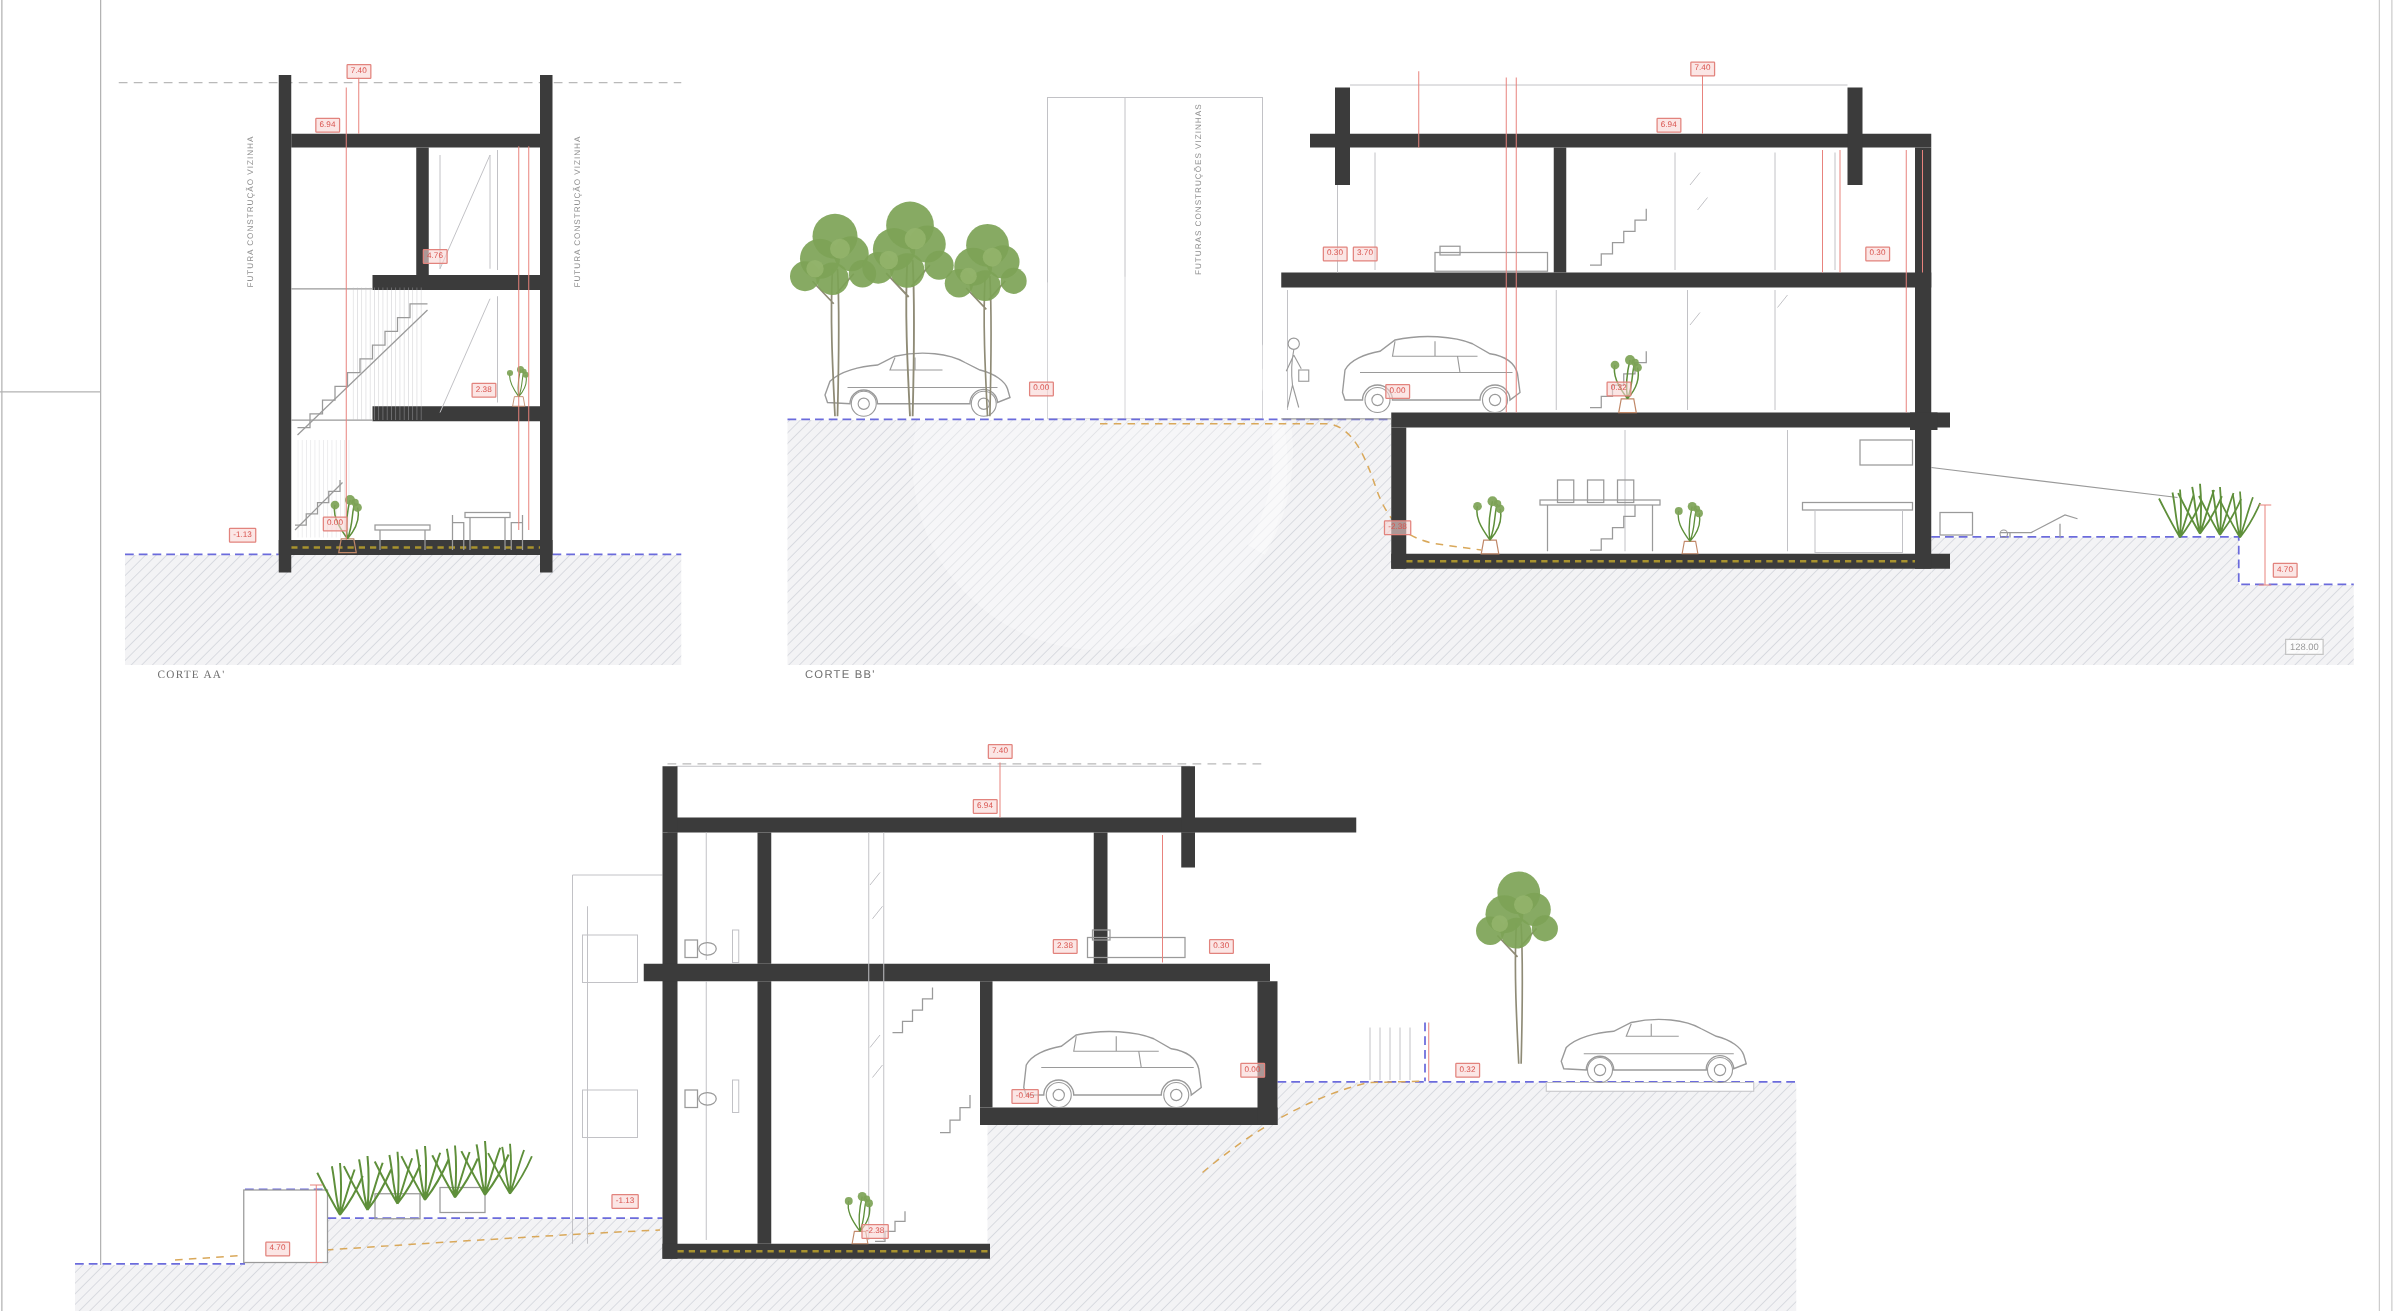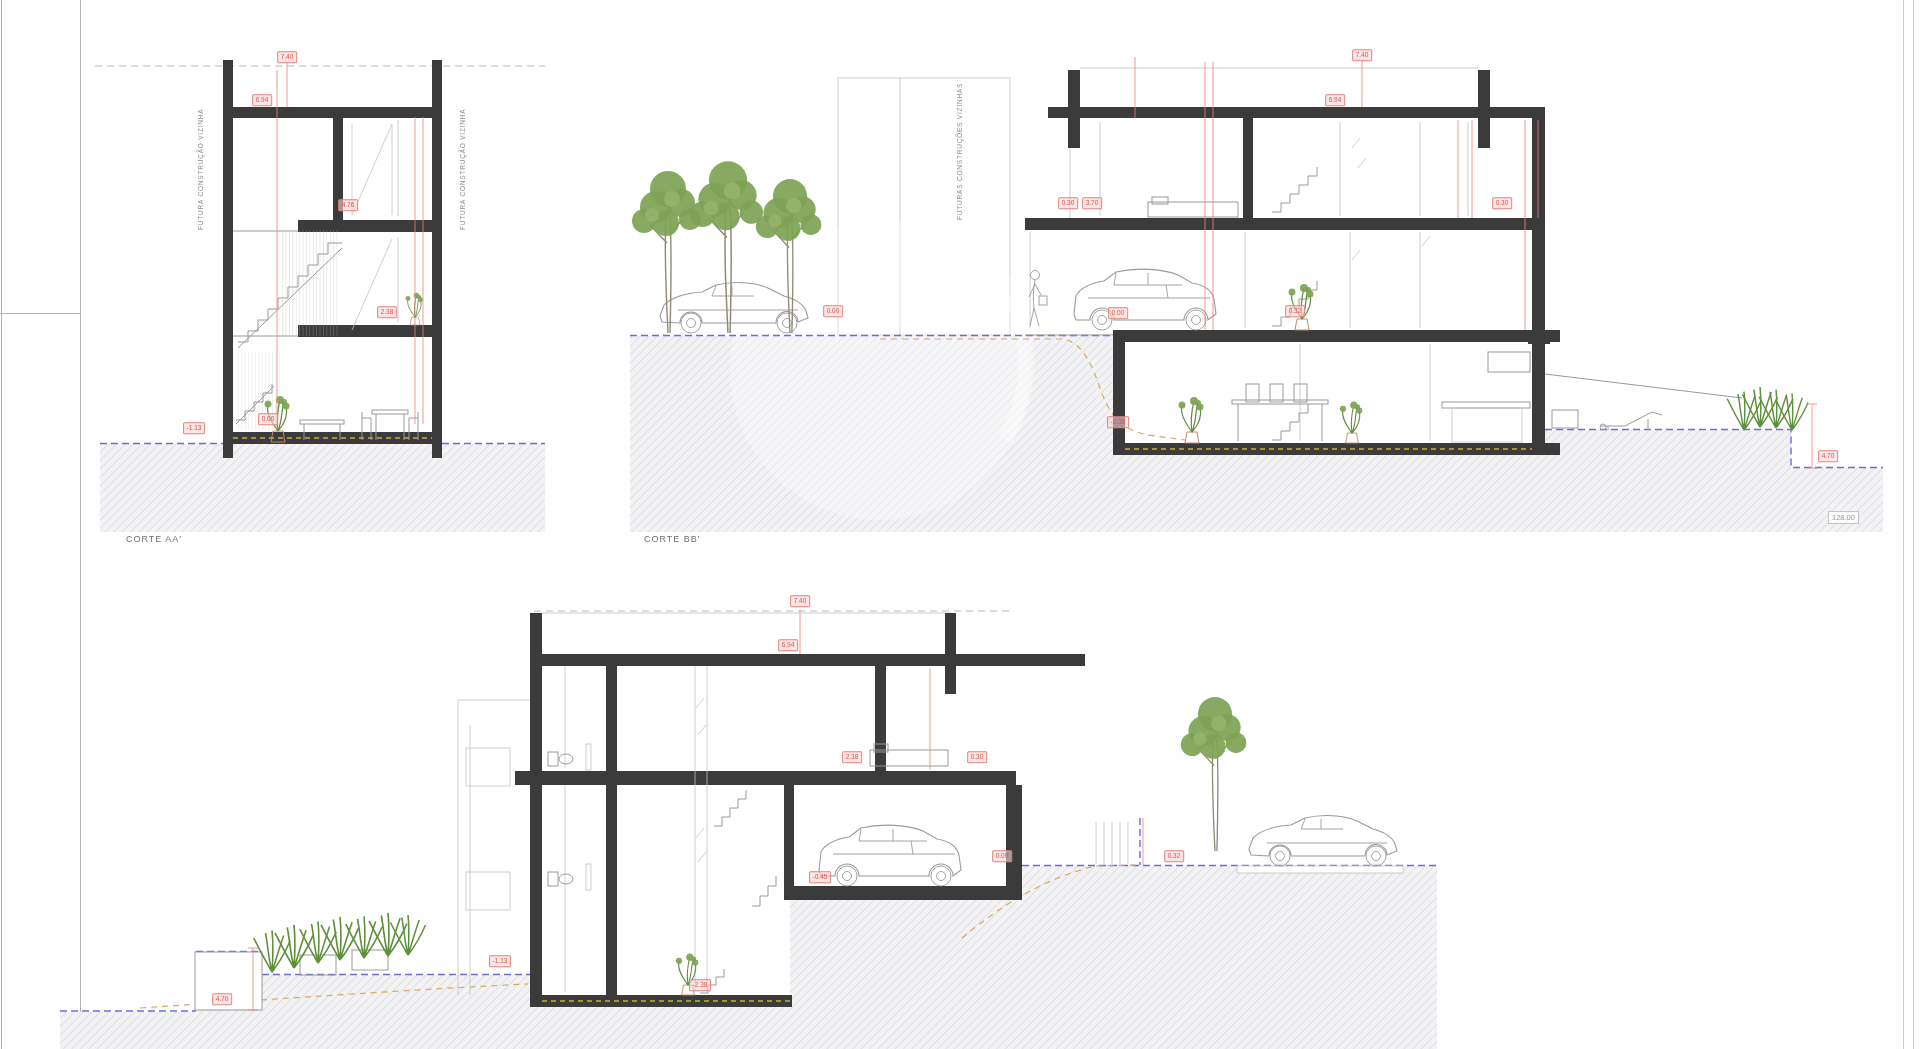--- a/index.html
+++ b/index.html
@@ -308,21 +308,21 @@
       <use href="#shrub" transform="translate(364,958) scale(1.3)"></use>
       <use href="#shrub" transform="translate(388,956) scale(1.35)"></use>
       <use href="#shrub" transform="translate(408,955) scale(1.25)"></use>
 
       <path class="red" d="M253,948 L253,1010 M248,948 L258,948 M248,1010 L258,1010"></path>
       <line class="red" x1="930" y1="668" x2="930" y2="770"></line>
       <line class="red" x1="800" y1="610" x2="800" y2="654"></line>
     </g>
   </svg>
 
-  <div class="sec-label" style="left:126px;top:534px;">CORTE AA'</div>
+  <div class="sec-label" style="left:126px;top:534px;font-family:Liberation Serif, serif;">CORTE AA'</div>
   <div class="sec-label" style="left:644px;top:534px;">CORTE BB'</div>
 
   <div class="elev-note" style="left:1828px;top:511px;">128.00</div>
 
   <div id="vtexts">
       <div class="vtext" style="left: 197px; top: 90px; height: 140px;">FUTURA CONSTRUÇÃO VIZINHA</div>
       <div class="vtext" style="left: 459px; top: 90px; height: 140px;">FUTURA CONSTRUÇÃO VIZINHA</div>
       <div class="vtext" style="left: 956px; top: 72px; height: 148px;">FUTURAS CONSTRUÇÕES VIZINHAS</div>
     </div>
   <div id="chips">

